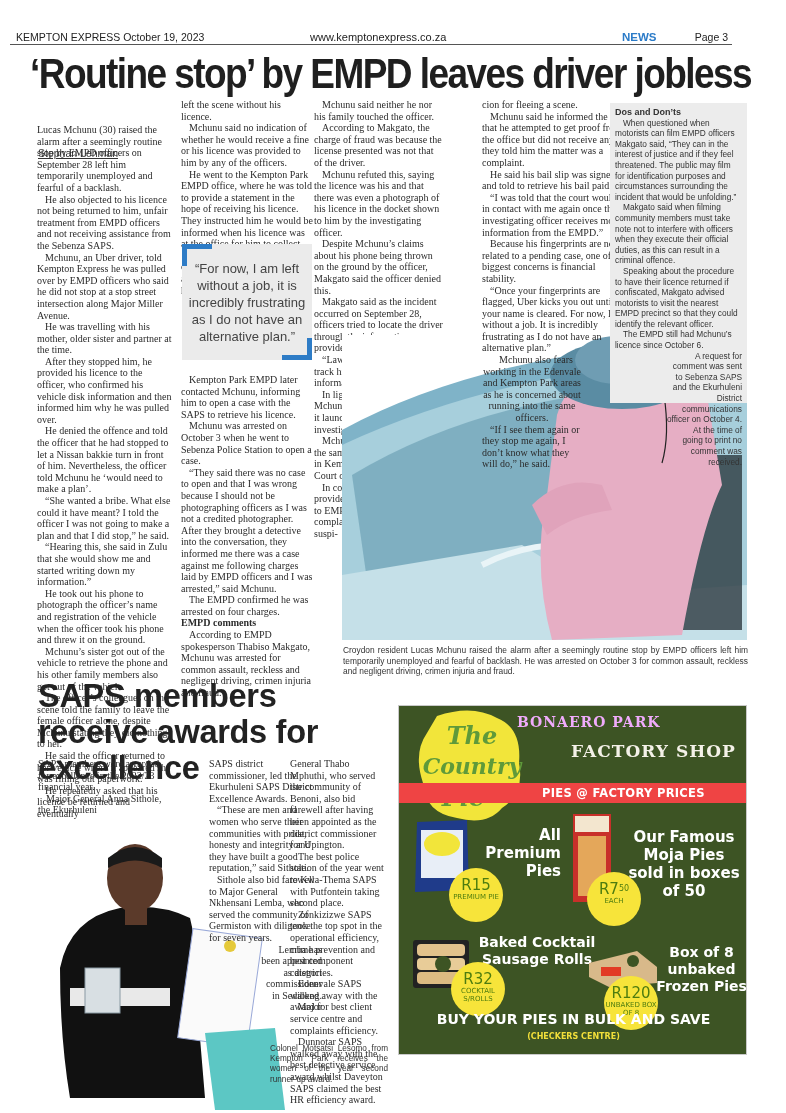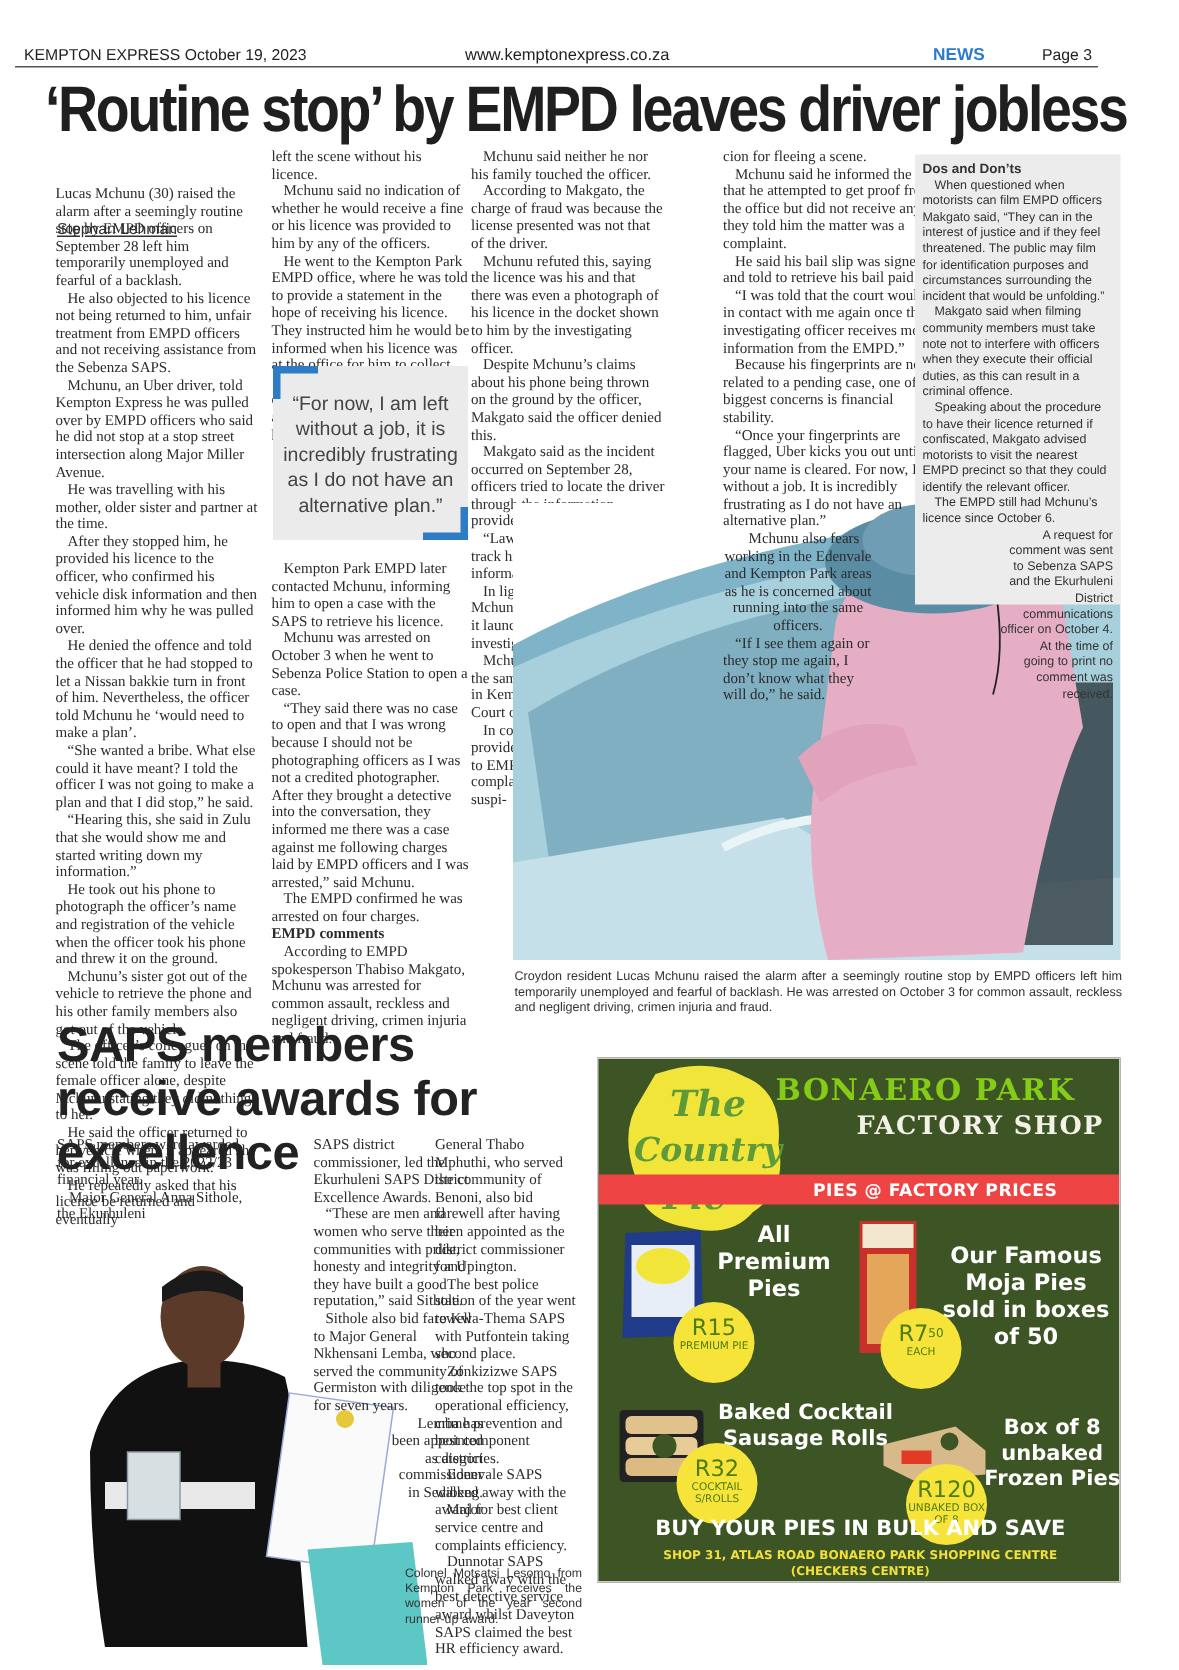--- a/index.html
+++ b/index.html
@@ -41,21 +41,21 @@
   .saps-head { position: absolute; left: 38px; top: 678px; width: 340px; font-family: "Liberation Sans", sans-serif; font-size: 32.5px; line-height: 36px; color: #222; letter-spacing: -0.3px; }
 
   .s1 { left: 38px; top: 758px; width: 130px; }
   .s2 { left: 174px; top: 758px; width: 113px; margin-left: 35px; }
   .s3 { left: 290px; top: 758px; width: 97px; }
 
   .photo-saps { position: absolute; left: 40px; top: 838px; width: 245px; height: 272px; overflow: hidden; }
   .caption-saps { position: absolute; left: 270px; top: 1044px; width: 118px; font-family: "Liberation Sans", sans-serif; font-size: 8.2px; line-height: 10.2px; color: #333; text-align: justify; }
 
   .ad { position: absolute; left: 398px; top: 705px; width: 349px; height: 350px; background: #3d5424; border: 1px solid #c9c9c9; overflow: hidden; font-family: "DejaVu Sans", sans-serif; }
-  .ad-title1 { position: absolute; left: 118px; top: 8px; font-family: "DejaVu Serif", serif; font-weight: bold; font-size: 20px; color: #84cc16; letter-spacing: 1px; }
+  .ad-title1 { position: absolute; left: 118px; top: 8px; font-family: "DejaVu Serif", serif; font-weight: bold; font-size: 14px; color: #f0abfc; letter-spacing: 1px; }
   .ad-title2 { position: absolute; left: 172px; top: 35px; font-family: "DejaVu Serif", serif; font-weight: bold; font-size: 17px; color: #f4f1e8; letter-spacing: 1px; }
   .ad-band { position: absolute; left: 0; top: 77px; width: 349px; height: 20px; background: #ef4444; }
   .ad-band span { position: absolute; left: 143px; top: 3px; font-size: 11.5px; font-weight: bold; color: #fff; letter-spacing: 0.3px; }
   .ad-logo { position: absolute; left: 18px; top: 2px; width: 110px; height: 116px; }
   .prod-title { position: absolute; color: #fff; font-weight: bold; text-align: center; line-height: 18px; }
   .price { position: absolute; width: 54px; height: 54px; border-radius: 50%; background: #f7e43a; text-align: center; color: #4d7c0f; font-weight: normal; }
   .price .amt { display: block; font-size: 15px; line-height: 16px; margin-top: 9px; }
   .price .lbl { display: block; font-size: 7px; line-height: 8px; }
   .price .sup { font-size: 8px; vertical-align: top; }
   .ad-cta { position: absolute; left: 0; width: 349px; top: 305px; text-align: center; font-size: 14px; font-weight: bold; color: #fff; }
@@ -212,21 +212,21 @@
   <div class="ad-title2">FACTORY SHOP</div>
   <div class="ad-band">
     <span>PIES @ FACTORY PRICES</span>
   </div>
 
   <svg style="position:absolute;left:14px;top:112px;" width="58" height="76" viewBox="0 0 58 76">
     <path d="M4 4 L54 2 L56 72 L2 74 Z" fill="#1f3b8a"></path>
     <rect x="8" y="12" width="42" height="48" fill="#e8eef7"></rect>
     <ellipse cx="29" cy="26" rx="18" ry="12" fill="#f2e53a"></ellipse>
   </svg>
-  <div class="prod-title" style="left:72px;top:108px;width:90px;font-size:15px;">All Premium Pies</div>
+  <div class="prod-title" style="left:72px;top:120px;width:90px;font-size:15px;text-align:right;">All Premium Pies</div>
   <div class="price" style="left:50px;top:162px;">
     <span class="amt">R15</span>
     <span class="lbl">PREMIUM PIE</span>
   </div>
 
   <svg style="position:absolute;left:172px;top:106px;" width="42" height="92" viewBox="0 0 42 92">
     <rect x="2" y="2" width="38" height="88" fill="#c8302a"></rect>
     <rect x="7" y="24" width="28" height="60" fill="#e4a75a"></rect>
     <rect x="4" y="4" width="34" height="16" fill="#f3e6cf"></rect>
   </svg>
@@ -255,16 +255,15 @@
     <circle cx="46" cy="12" r="6" fill="#3d5424"></circle>
   </svg>
   <div class="prod-title" style="left:255px;top:238px;width:95px;font-size:14px;line-height:17px;">Box of 8 unbaked Frozen Pies</div>
   <div class="price" style="left:205px;top:270px;">
     <span class="amt">R120</span>
     <span class="lbl">UNBAKED BOX OF 8</span>
   </div>
 
   <div class="ad-cta">BUY YOUR PIES IN BULK AND SAVE</div>
   <div class="ad-addr">
-    <div>SHOP 31, ATLAS ROAD BONAERO PARK SHOPPING CENTRE</div>
     <div>(CHECKERS CENTRE)</div>
   </div>
 </div>
 
 </body></html>

